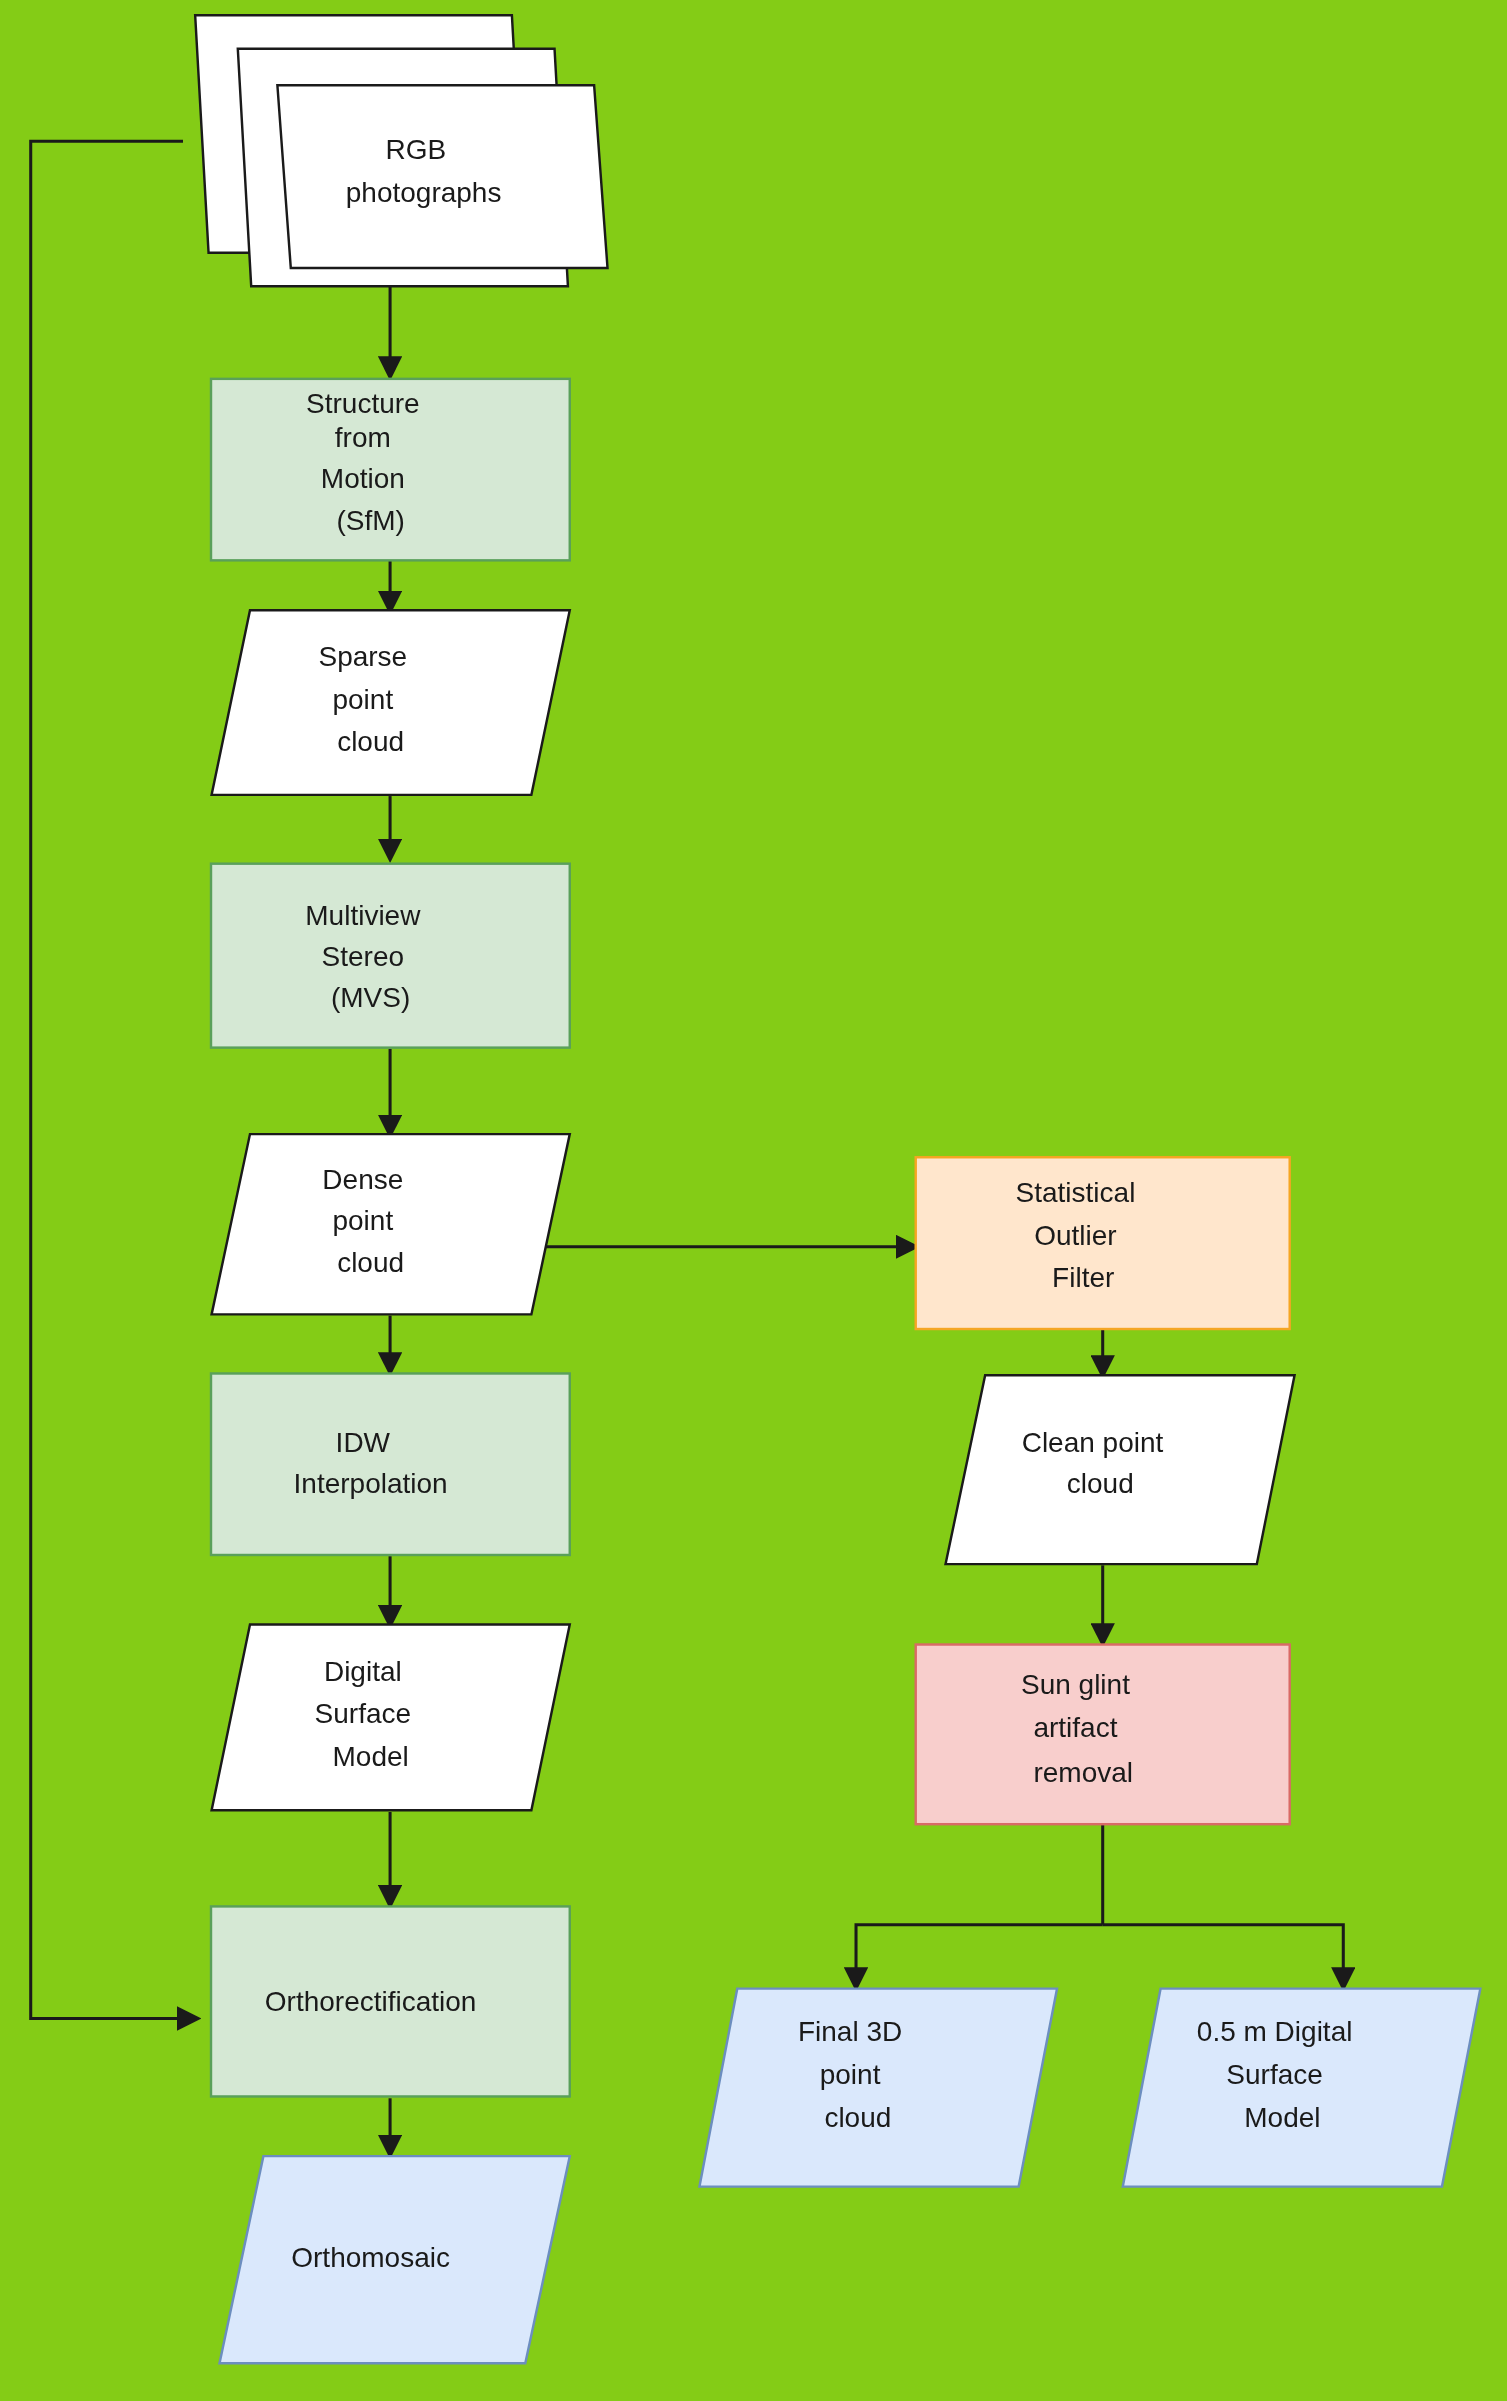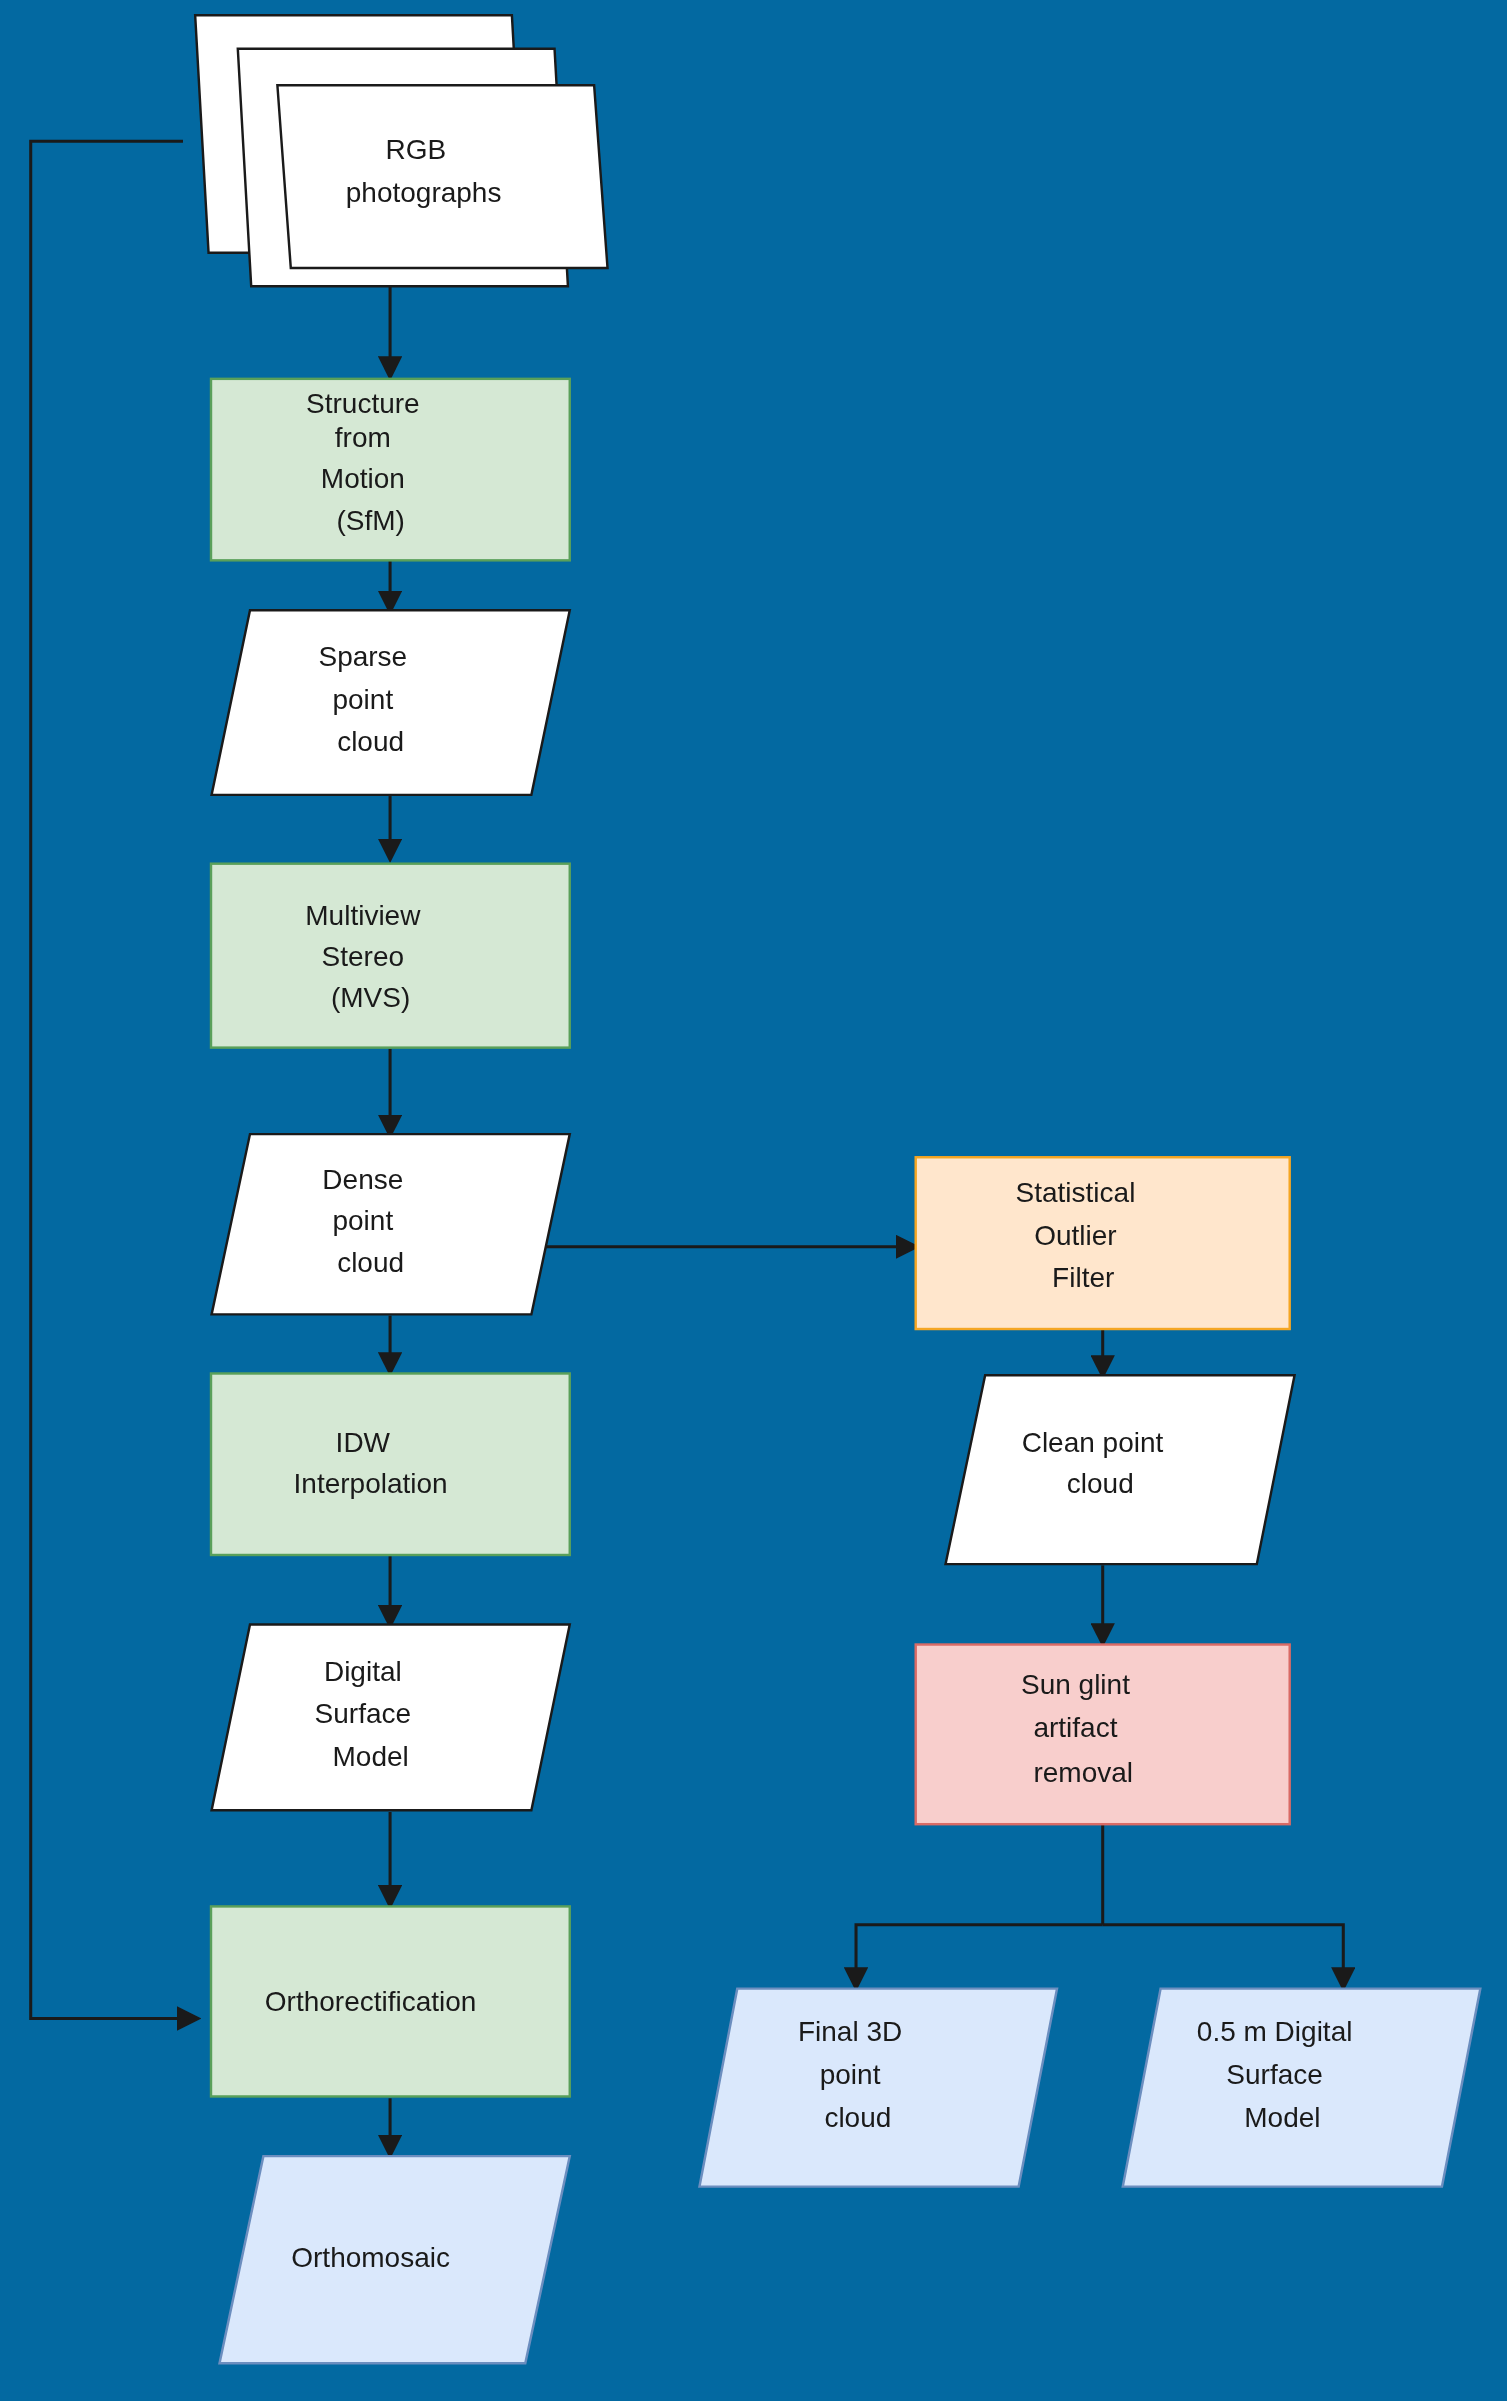--- a/index.html
+++ b/index.html
@@ -8,21 +8,21 @@
     padding: 0;
     background: #ffffff;
   }
   body {
     font-family: "Liberation Sans", sans-serif;
   }
   #canvas-wrap {
     position: relative;
     width: 1508px;
     height: 2401px;
-    background: #0369a1;
+    background: #84cc16;
     overflow: hidden;
   }
   svg.flow {
     display: block;
     width: 1508px;
     height: 2401px;
   }
   .node-label {
     font-family: "Liberation Sans", sans-serif;
     font-size: 46px;

